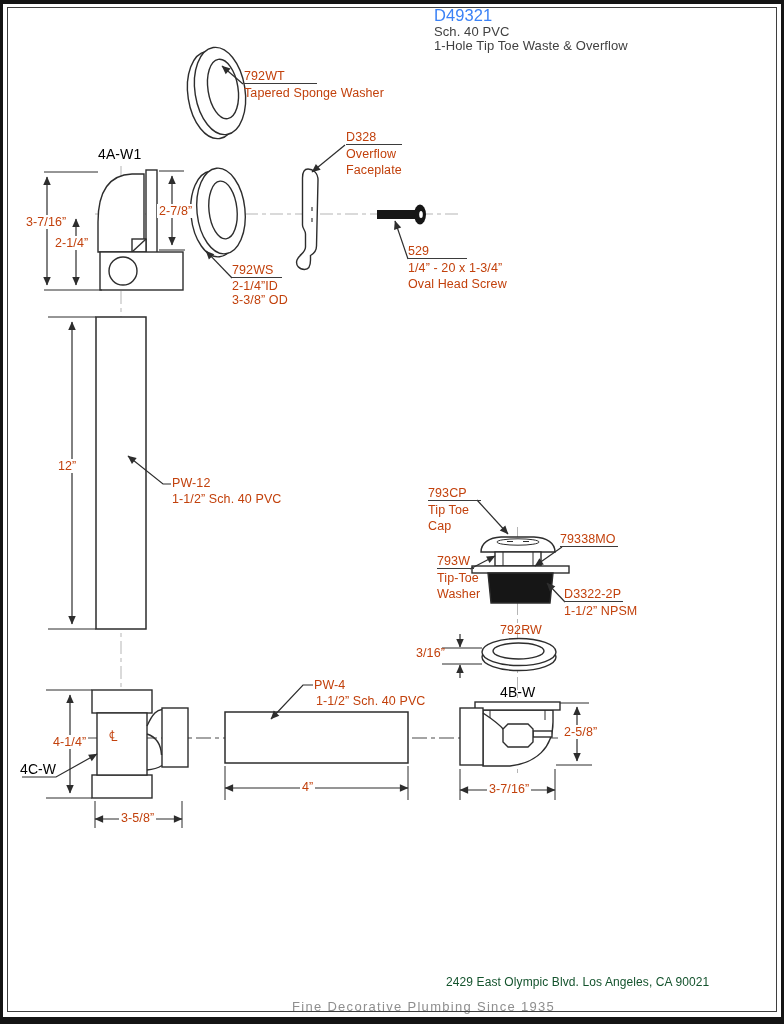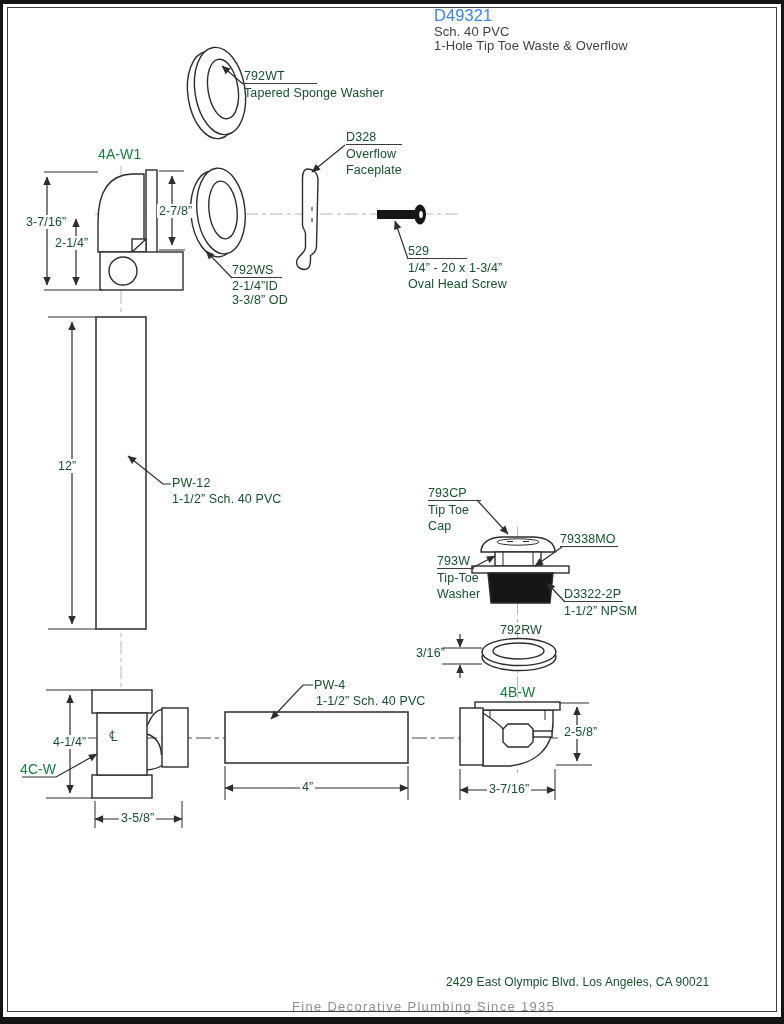--- a/index.html
+++ b/index.html
@@ -3,27 +3,27 @@
 <meta charset="utf-8">
 <style>
   html,body{margin:0;padding:0;background:#e8e8e8}
   #page{position:relative;width:784px;height:1024px;background:#ffffff;
         font-family:"Liberation Sans",sans-serif;overflow:hidden}
   .outer-frame{position:absolute;inset:0;border:3px solid #141414;
         border-top-width:4px;border-bottom-width:7px;pointer-events:none;z-index:5}
   .inner-frame{position:absolute;left:7px;right:7px;top:7px;bottom:12px;
         border:1px solid #3f3f3f;pointer-events:none;z-index:5}
   svg.art{position:absolute;left:0;top:0;z-index:1}
-  .lbl{position:absolute;font-size:12.5px;color:#14532d;white-space:nowrap;
+  .lbl{position:absolute;font-size:12.5px;color:#c2410c;white-space:nowrap;
        line-height:1.15;letter-spacing:.1px;z-index:2}
   .code{border-bottom:1.3px solid #3b3b3b}
   .wbg{background:#fff;padding:0 2px}
   .t1{font-size:16.5px;color:#3b82f6}
   .t2{font-size:13px;color:#414141}
-  .fit{font-size:14px;color:#15803d}
+  .fit{font-size:14px;color:#000000}
   .clmark{font-size:15px}
   .logo{font-family:"Liberation Serif",serif;font-size:23px;letter-spacing:3px;color:#1c1c1c}
   .tag{font-size:13px;letter-spacing:1.3px;color:#8f8f8f}
   .addr{font-size:12px;color:#14532d}
 </style>
 </head>
 <body>
 
 <div id="page">
   <div class="outer-frame"></div>

